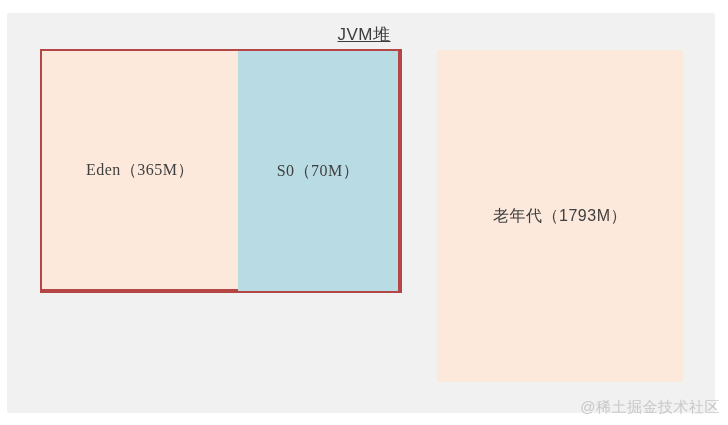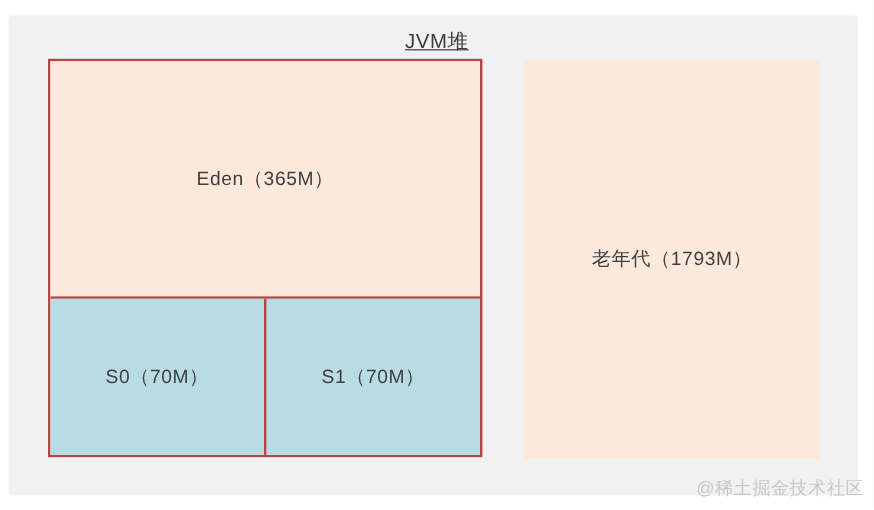--- a/index.html
+++ b/index.html
@@ -32,25 +32,26 @@
     font-size: 17px;
     color: #3d3d3d;
     letter-spacing: 0.5px;
     text-decoration: underline;
   }
   .young-box {
     position: absolute;
     left: 40px;
     top: 49px;
     width: 362px;
-    height: 332px;
+    height: 244px;
     border: 2px solid var(--border-red, #b54646);
     box-sizing: border-box;
     display: flex;
-    flex-direction: column;
+    flex-direction: row;
+    font-family: Liberation Serif, serif;
   }
   .eden-region {
     flex: 0 0 196px;
     background: var(--young-fill, #fce9dc);
     border-bottom: 2px solid var(--border-red, #b54646);
     display: flex;
     align-items: center;
     justify-content: center;
   }
   .survivor-row {
@@ -102,23 +103,20 @@
 <div class="diagram-title">JVM堆</div>
 
 <div class="young-box">
   <div class="eden-region">
     <span class="region-label">Eden（365M）</span>
   </div>
   <div class="survivor-row">
     <div class="survivor-cell s0">
       <span class="region-label">S0（70M）</span>
     </div>
-    <div class="survivor-cell s1">
-      <span class="region-label">S1（70M）</span>
-    </div>
   </div>
 </div>
 
 <div class="old-box">
   <span class="region-label">老年代（1793M）</span>
 </div>
 
 <div class="watermark">@稀土掘金技术社区</div>
 
 </body></html>

